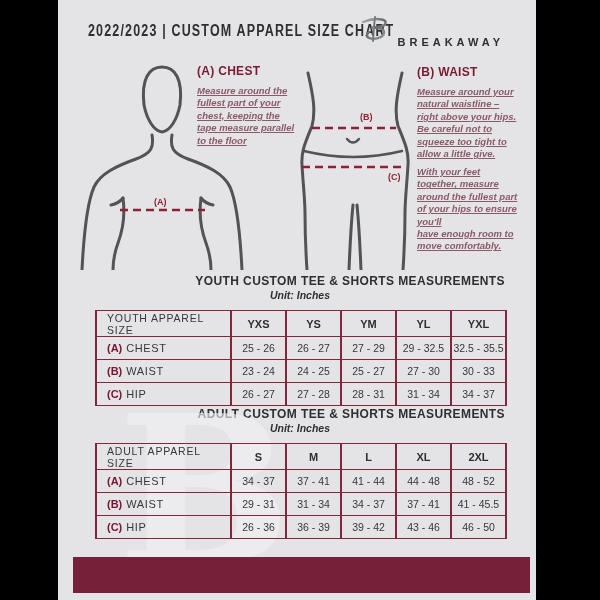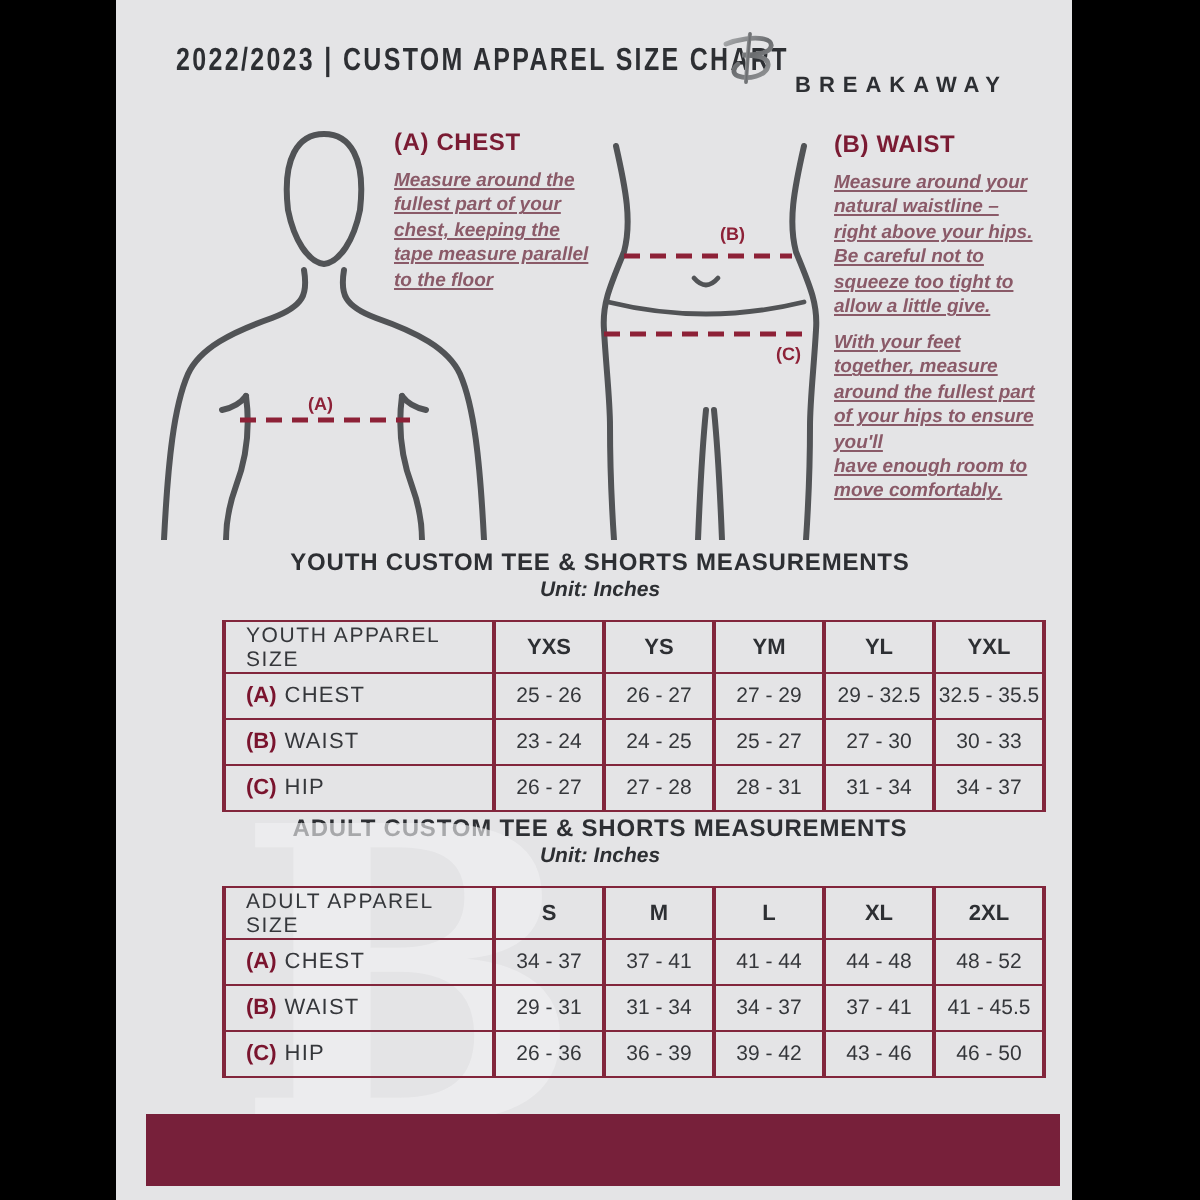--- a/index.html
+++ b/index.html
@@ -36,31 +36,31 @@
   .guide-body{
     font-size:9.5px;font-style:italic;font-weight:600;color:#8a5a68;
     line-height:12.4px;white-space:pre-line;margin:0;text-decoration:underline;
   }
   .figure-svg{position:absolute;}
   .fig1{left:12px;top:55px;}
   .fig2{left:232px;top:55px;}
   .fig-label{font-size:9px;font-weight:800;fill:#8d2137;font-family:"Liberation Sans",sans-serif;}
   
   .section-title{
-    position:absolute;left:37px;width:410px;text-align:center;
+    position:absolute;left:37px;width:410px;text-align:right;
     font-size:12px;font-weight:700;color:#2d2f33;letter-spacing:.4px;
   }
   .section-unit{
     position:absolute;left:37px;width:410px;text-align:center;
     font-size:10.5px;font-style:italic;font-weight:600;color:#2d2f33;
   }
   
   .size-table{
     position:absolute;left:37px;width:410px;
-    border-collapse:collapse;table-layout:fixed;z-index:2;margin-left:16px;
+    border-collapse:collapse;table-layout:fixed;z-index:2;
   }
   .size-table col.c0{width:135px;}
   .size-table col.cn{width:55px;}
   .size-table th,.size-table td{
     border:1px solid #82263c;border-left-width:2px;border-right-width:2px;
     padding:0;height:22px;background:transparent;
   }
   .size-table thead th{height:25px;}
   .corner-cell{
     text-align:left;padding-left:10px !important;

